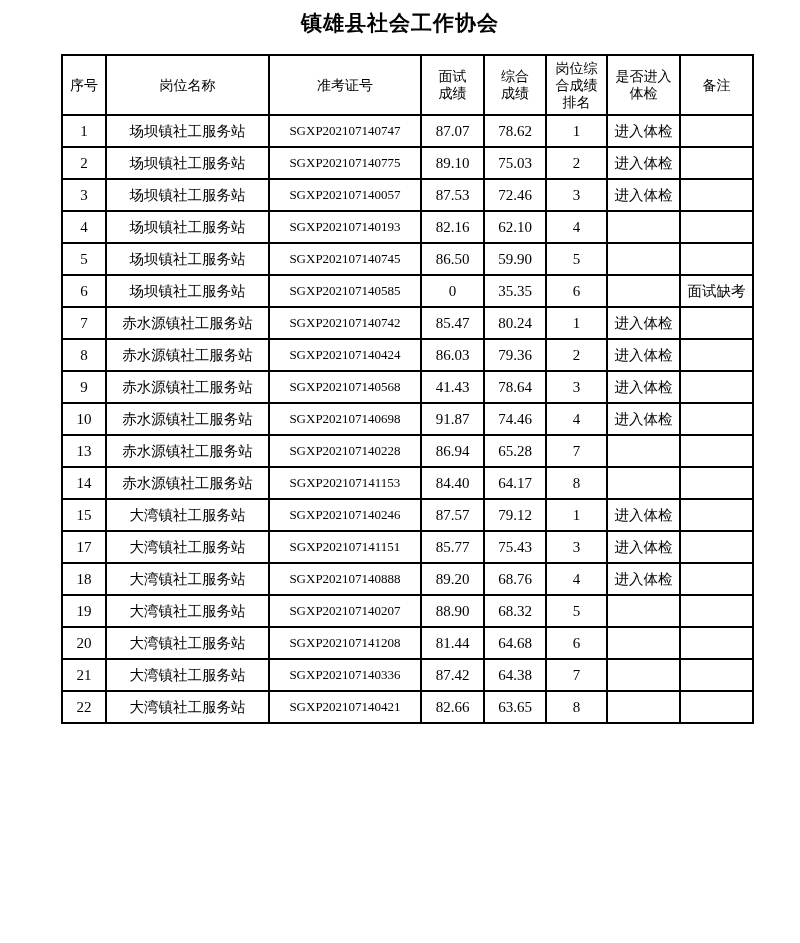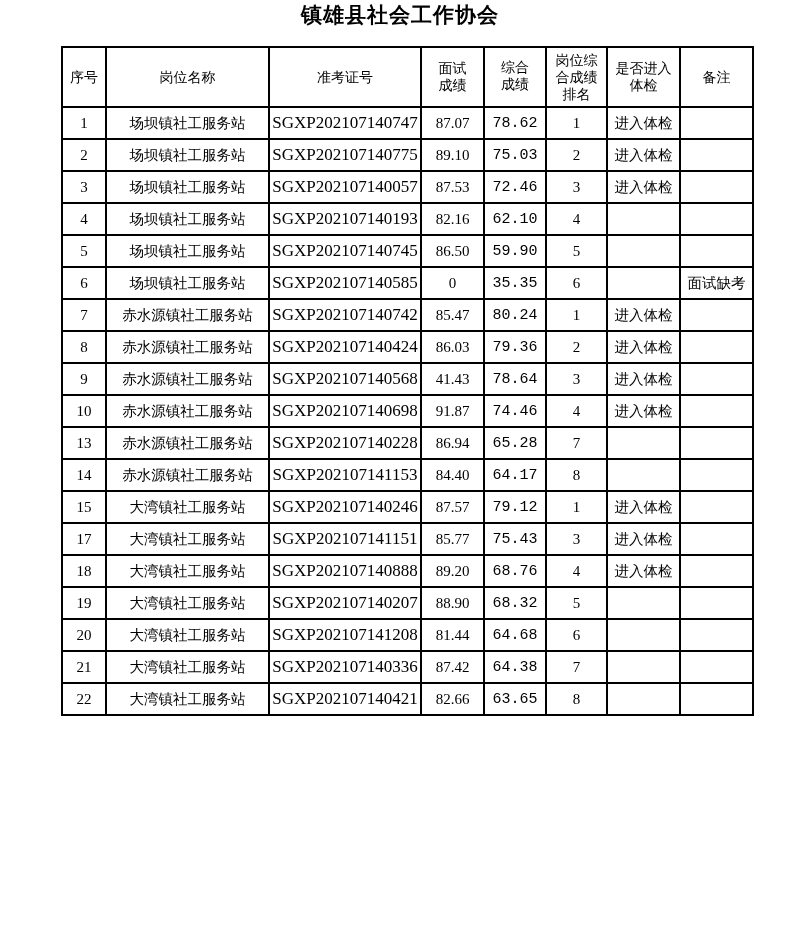--- a/index.html
+++ b/index.html
@@ -8,20 +8,21 @@
     background: #ffffff;
   }
   body {
     width: 800px;
     height: 943px;
     font-family: "Liberation Serif", "DejaVu Serif", serif;
     color: #000000;
     overflow: hidden;
   }
   .doc-title {
+    padding-top: 8px;
     text-align: center;
     font-weight: bold;
     font-size: 21px;
     line-height: 30px;
     letter-spacing: 1px;
   }
   .score-table {
     margin: 16px 0 0 61px;
     border-collapse: collapse;
     table-layout: fixed;
@@ -44,25 +45,25 @@
   }
   .score-table td {
     height: 30px;
     font-size: 14.5px;
     white-space: nowrap;
   }
   .col0 { width: 42px; }
   .col1 { width: 161px; }
   .col2 { width: 150px; }
   .col3 { width: 61px; }
-  .col4 { width: 60px; font-family: Liberation Mono, monospace; }
+  .col4 { width: 60px; }
   .col5 { width: 59px; }
   .col6 { width: 71px; }
   .col7 { width: 71px; }
-  td.col2 { font-size: 17px; letter-spacing: 0px; }
+  td.col2 { font-size: 13px; letter-spacing: 0px; }
   td.col0, td.col3, td.col4, td.col5 { font-size: 15px; }
 </style>
 </head>
 <body>
 
 <div class="doc-title">
   <div>镇雄县社会工作协会</div>
 </div>
 
 <table class="score-table">

